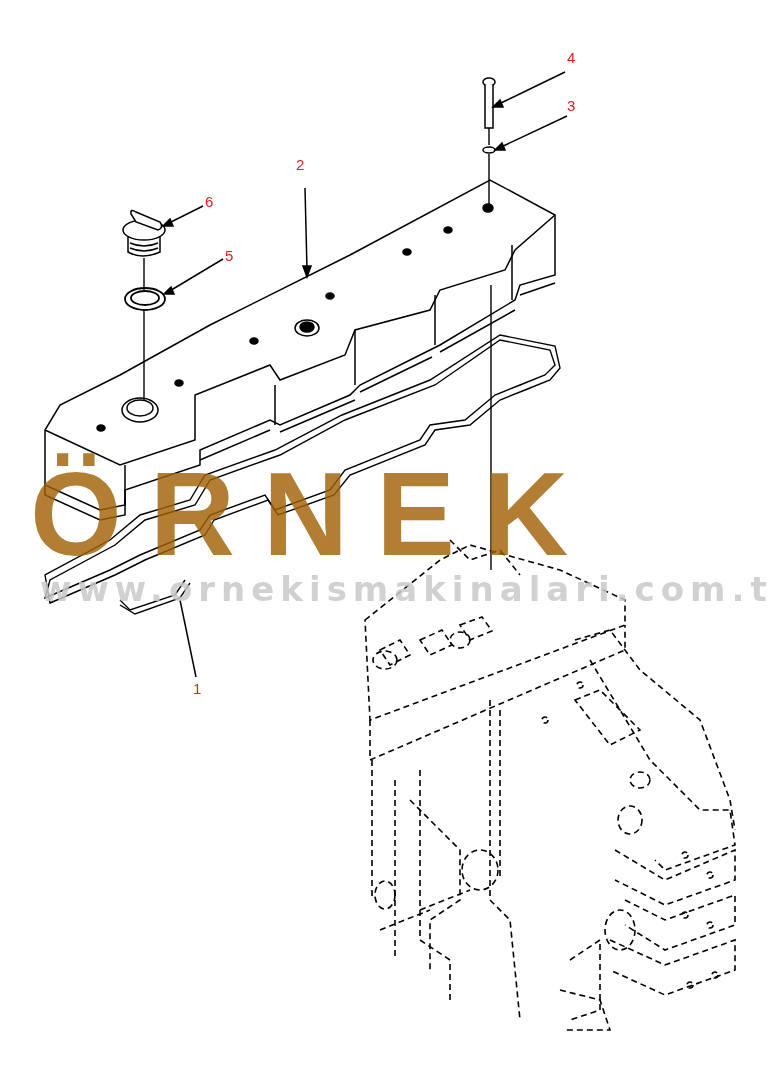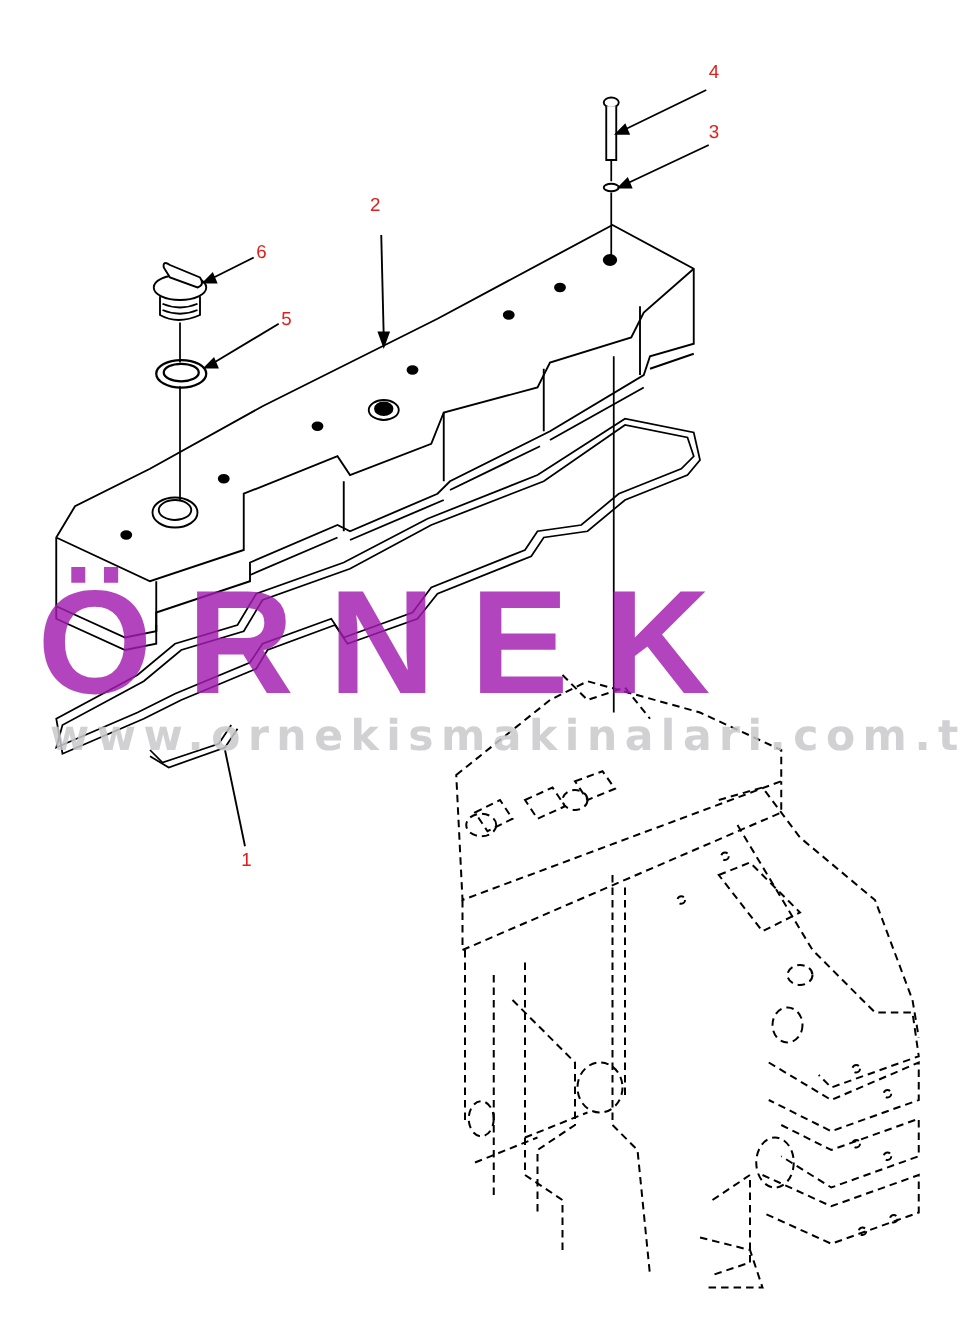--- a/index.html
+++ b/index.html
@@ -1,18 +1,18 @@
 <!DOCTYPE html>
 <html><head>
 <meta charset="utf-8">
 <style>
   html,body{margin:0;padding:0;background:#fff;}
   body{width:774px;height:1067px;position:relative;overflow:hidden;font-family:"Liberation Sans",sans-serif;}
   #diagram{position:absolute;left:0;top:0;width:774px;height:1067px;}
-  .wm-big{position:absolute;left:30px;top:455px;font-family:"Liberation Sans",sans-serif;font-weight:bold;font-size:118px;letter-spacing:28px;color:#a21caf;opacity:.82;line-height:1;}
+  .wm-big{position:absolute;left:30px;top:455px;font-family:"Liberation Sans",sans-serif;font-weight:bold;font-size:118px;letter-spacing:28px;color:#a16207;opacity:.82;line-height:1;}
   .wm-url{position:absolute;left:40px;top:572px;font-family:"DejaVu Sans",sans-serif;font-weight:bold;font-size:34px;letter-spacing:6px;color:#c9c9cc;opacity:.85;line-height:1;white-space:nowrap;}
   .label{position:absolute;font-family:"Liberation Sans",sans-serif;font-size:15px;color:#e0201c;line-height:1;}
 </style>
 </head>
 <body>
 
 <svg id="diagram" viewBox="0 0 774 1067" xmlns="http://www.w3.org/2000/svg">
 
   <g fill="none" stroke="#000" stroke-width="1.6" stroke-dasharray="6,4">
     <path d="M365 620 L440 560 L470 545 L560 570 L625 600 L625 625 L370 720 Z"></path>

